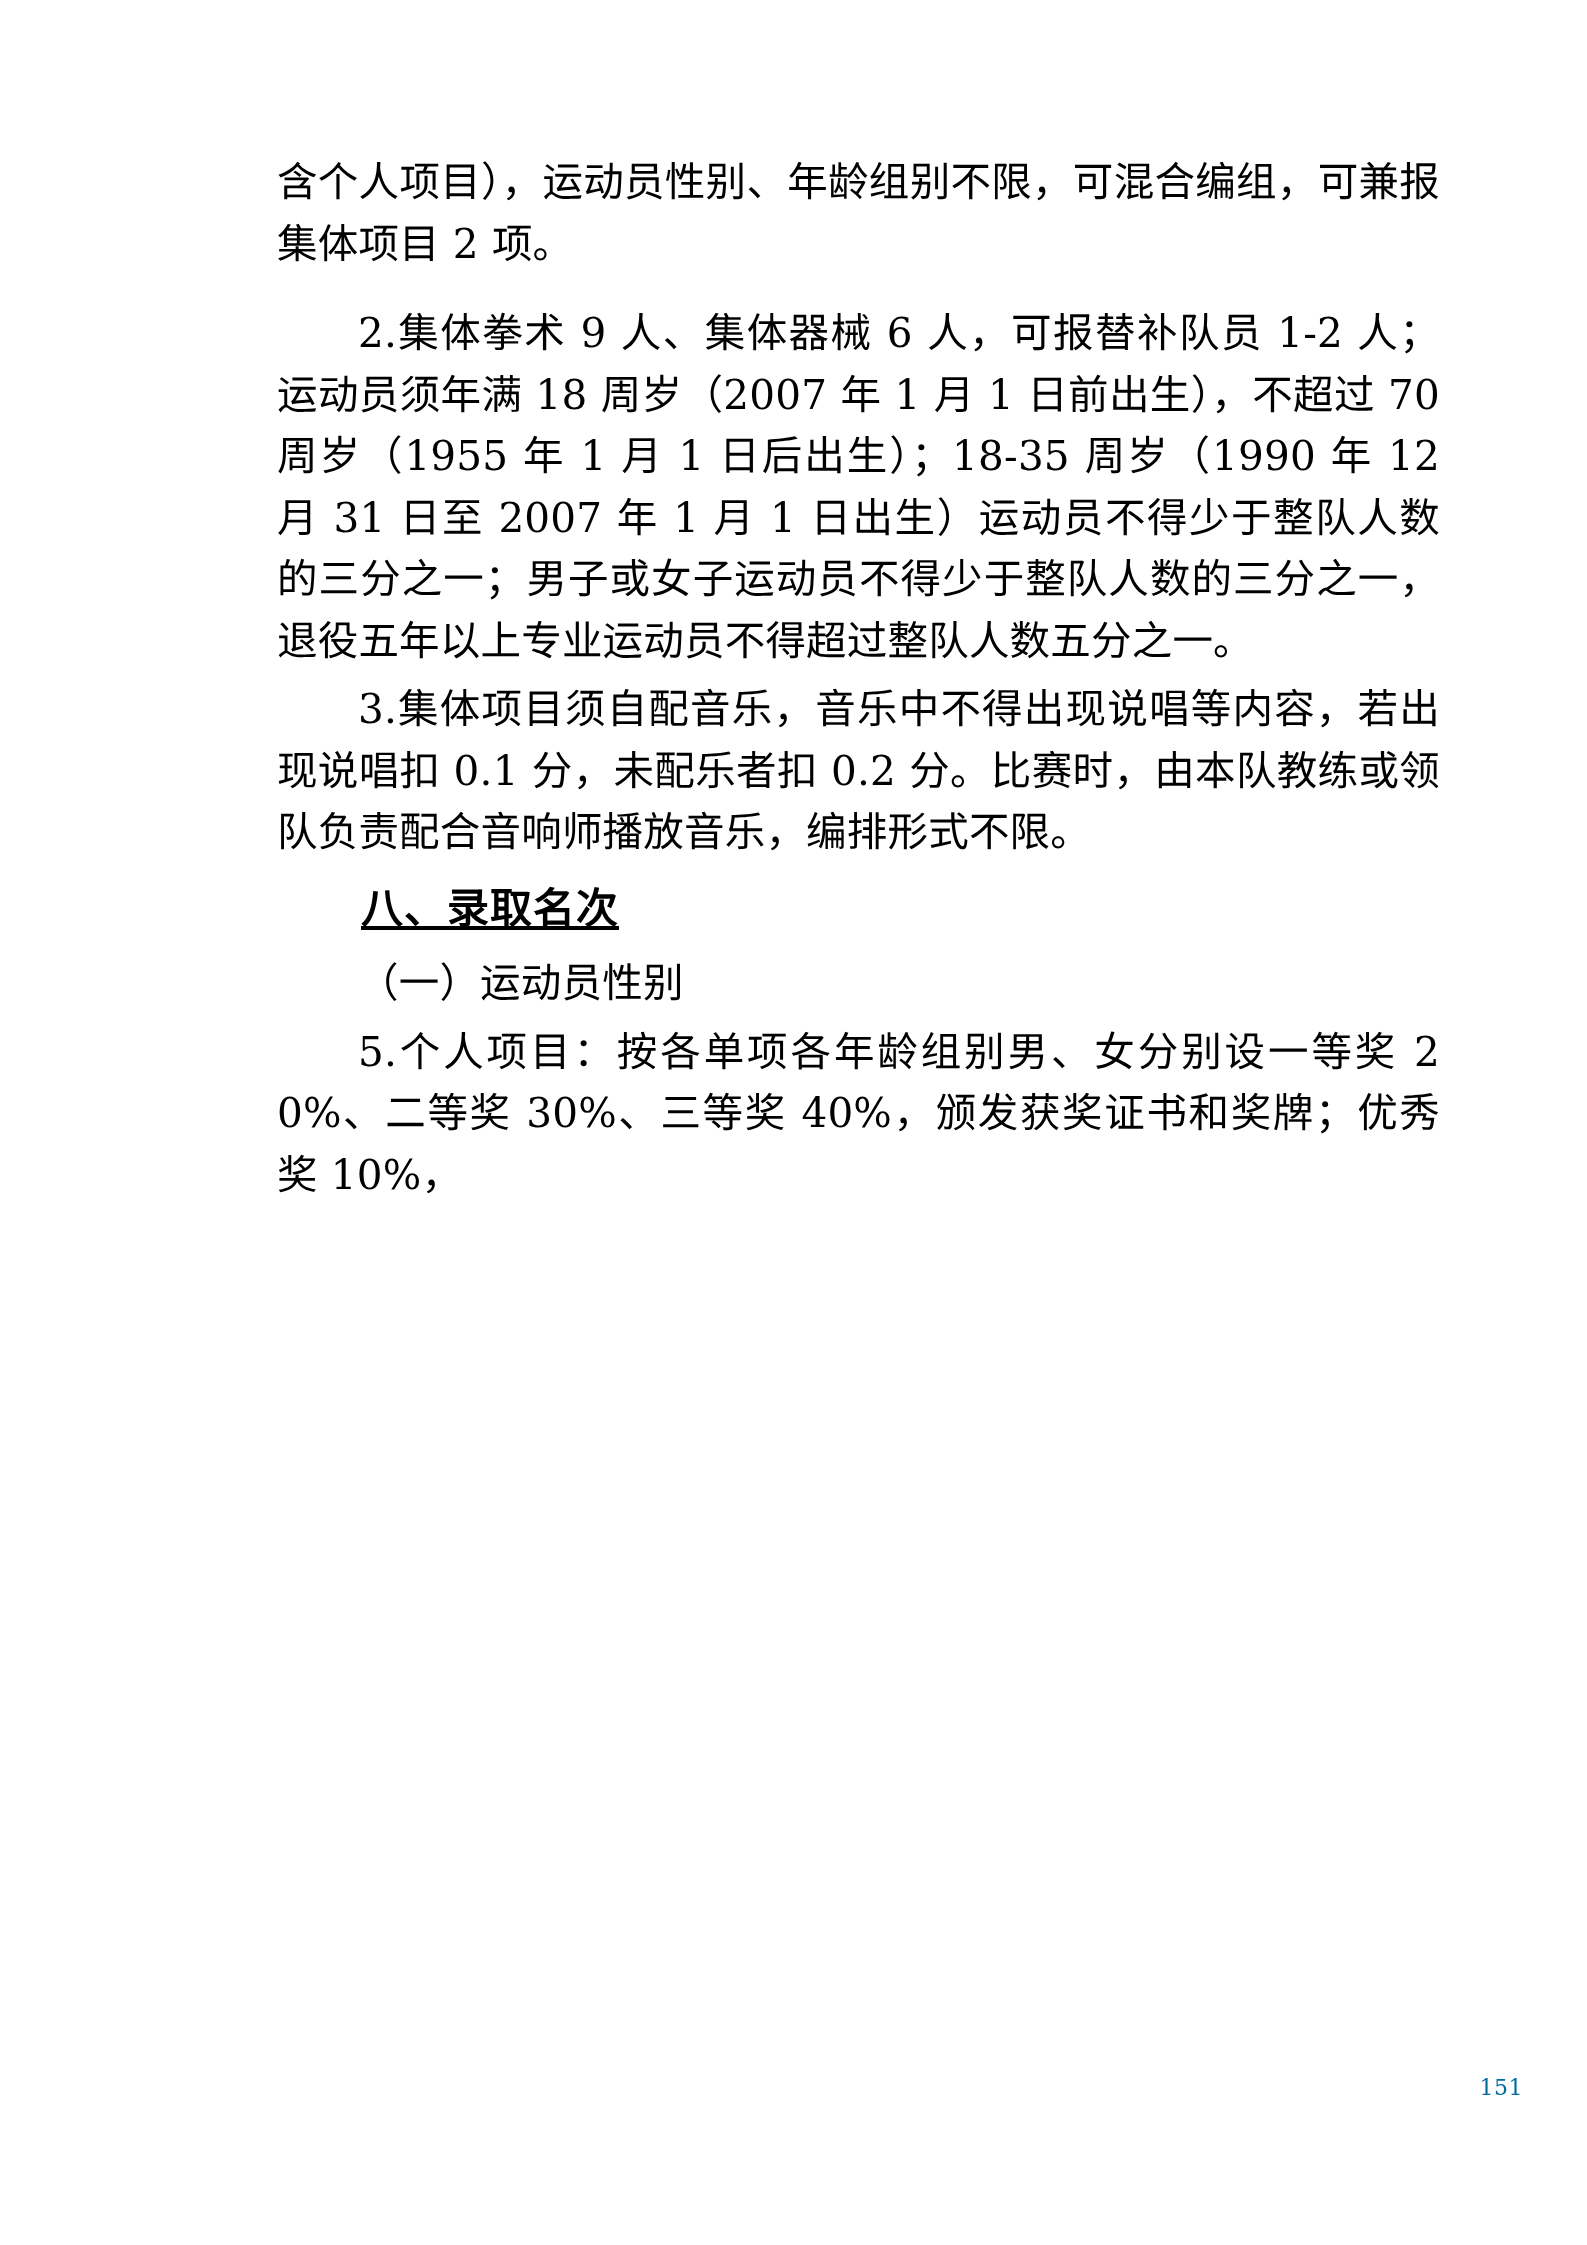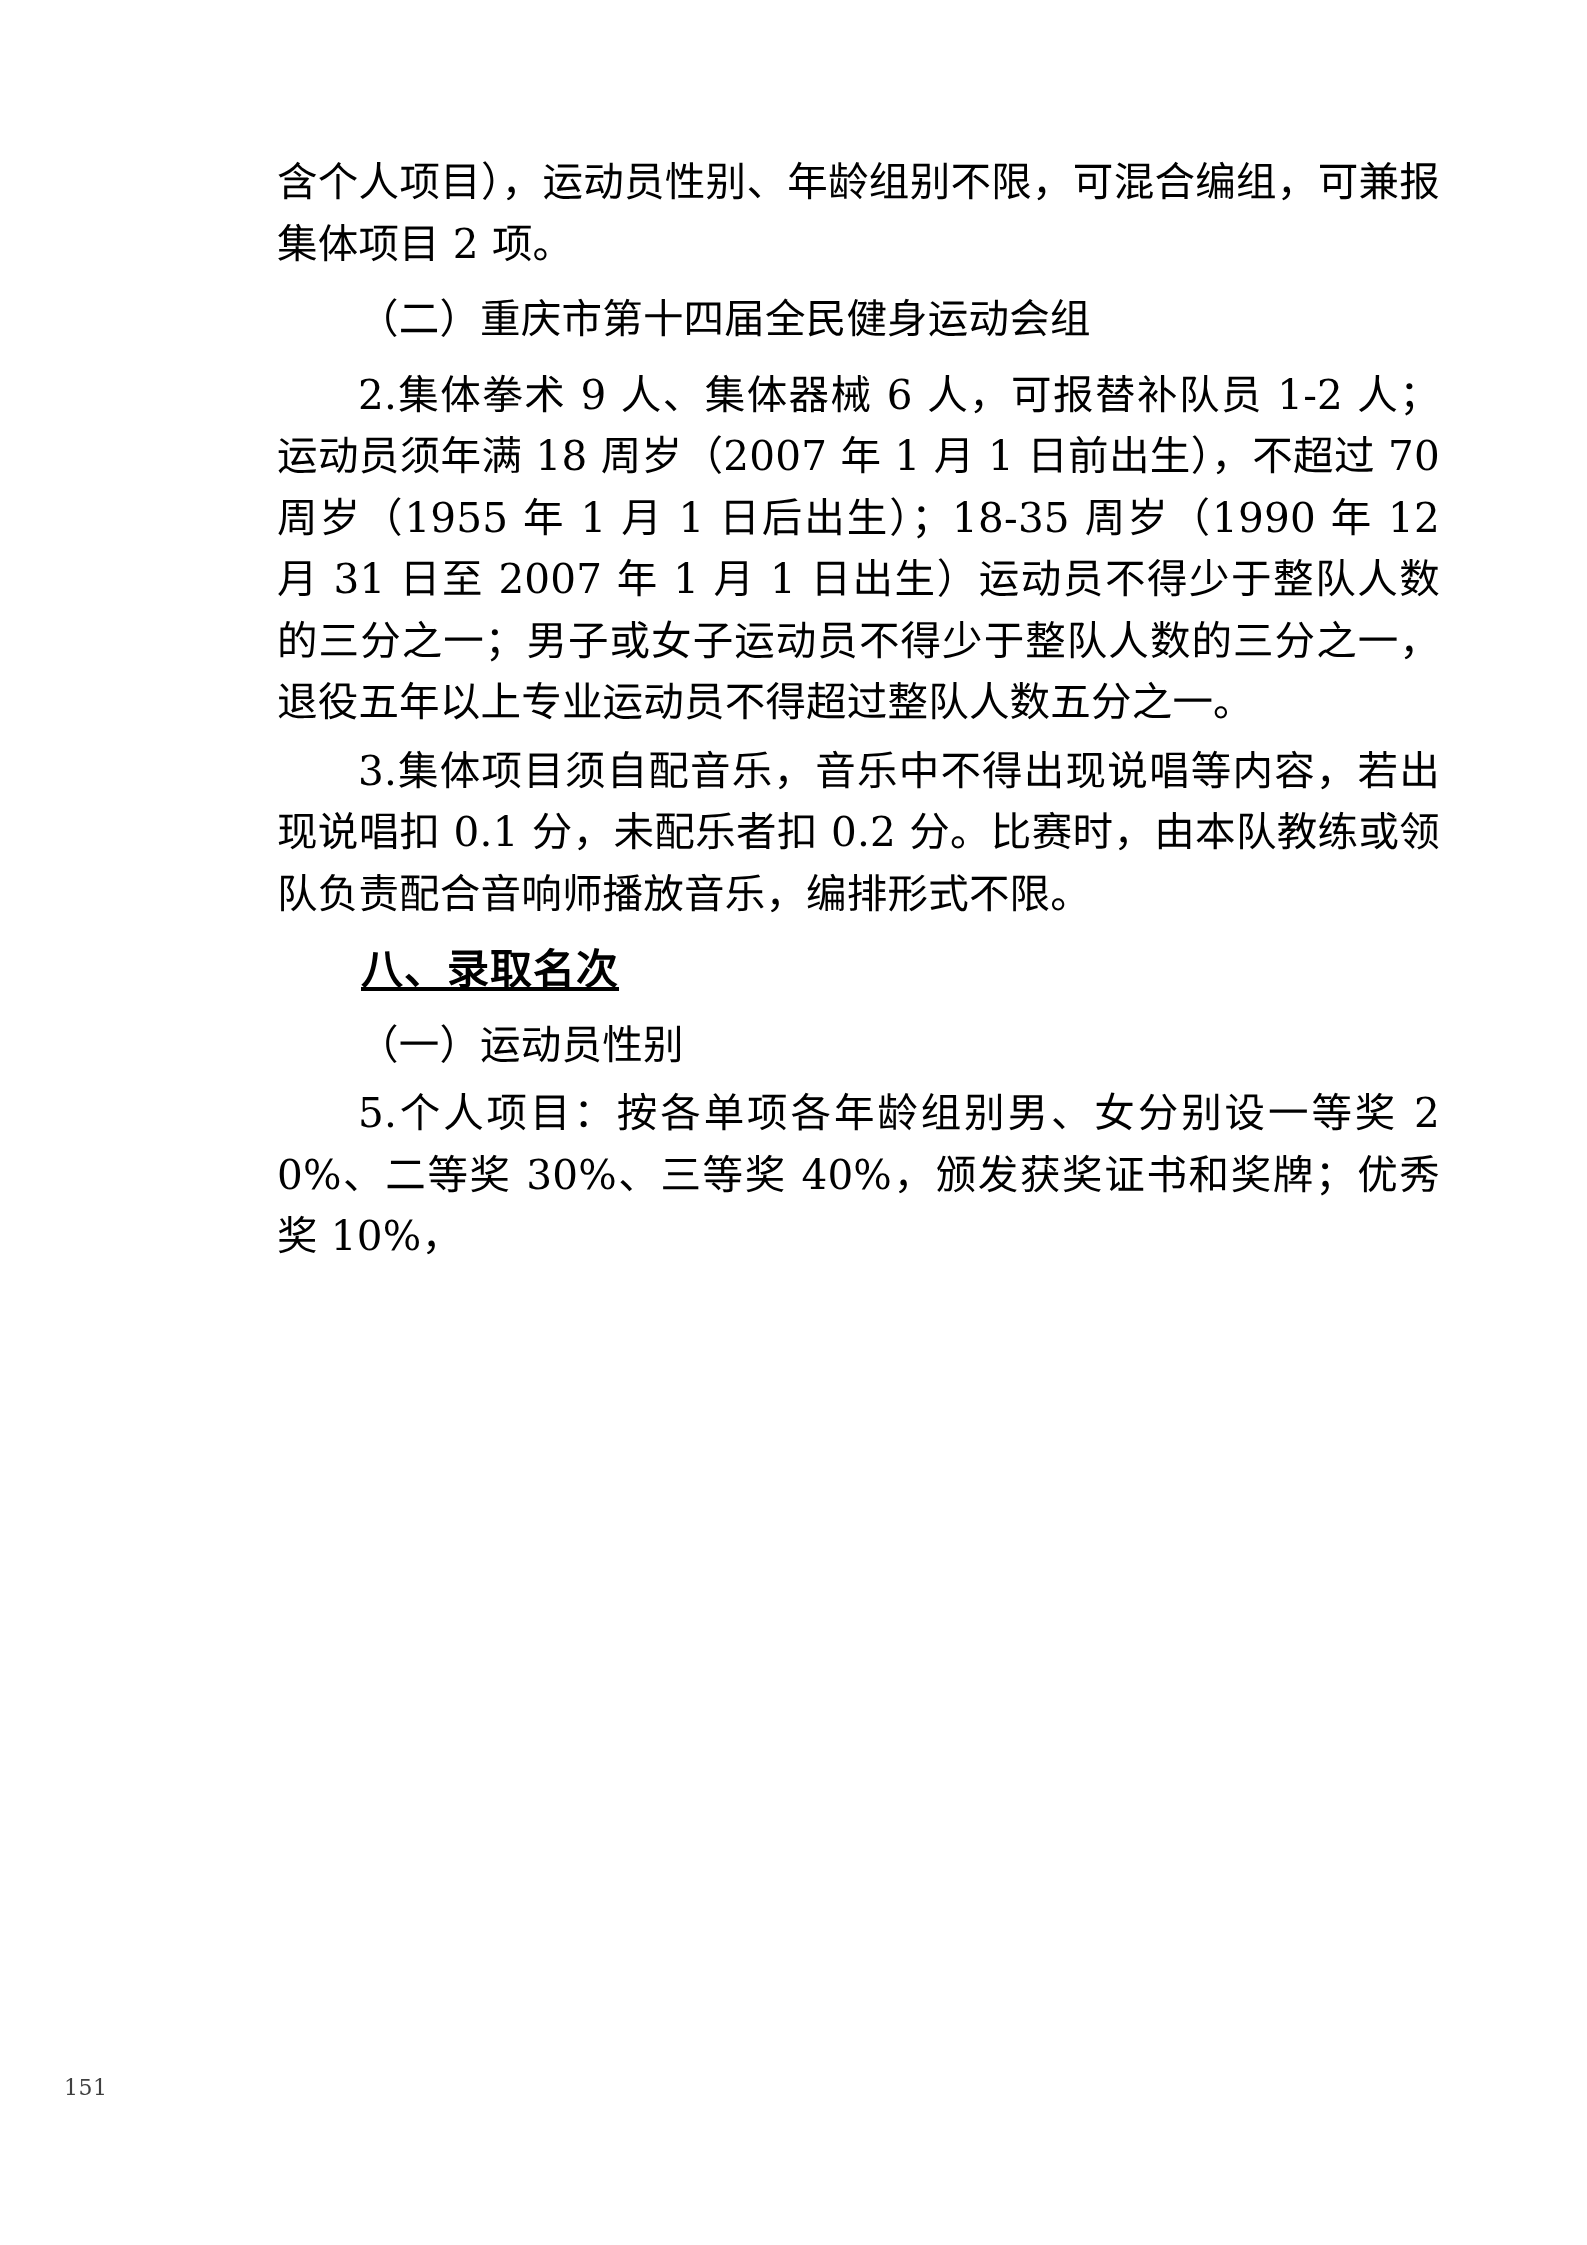--- a/index.html
+++ b/index.html
@@ -55,42 +55,41 @@
     letter-spacing: 1px;
     text-decoration: underline;
   }
   .spacer-sm { height: 7px; }
   .spacer-md { height: 14px; }
   .page-number {
     position: absolute;
     left: 0;
     right: 0;
     top: 2075px;
-    text-align: left;
+    text-align: right;
     font-family: "DejaVu Serif", "Liberation Serif", serif;
     font-size: 22px;
-    color: #404040;
+    color: #0369a1;
     letter-spacing: 0.5px;
   }
 </style>
 </head>
 <body>
 
 <div class="page">
 
   <div class="content">
 
     <p class="para cont">含个人项目），运动员性别、年龄组别不限，可混合编组，可兼报集体项目 2 项。</p>
 
     <div class="spacer-sm"></div>
 
 
     <div class="spacer-sm"></div>
 
-    <p class="para indent">（二）重庆市第十四届全民健身运动会组</p>
 
     <div class="spacer-sm"></div>
 
 
     <div class="spacer-sm"></div>
 
     <p class="para indent">2.集体拳术 9 人、集体器械 6 人，可报替补队员 1-2 人；运动员须年满 18 周岁（2007 年 1 月 1 日前出生），不超过 70 周岁（1955 年 1 月 1 日后出生）；18-35 周岁（1990 年 12 月 31 日至 2007 年 1 月 1 日出生）运动员不得少于整队人数的三分之一；男子或女子运动员不得少于整队人数的三分之一，退役五年以上专业运动员不得超过整队人数五分之一。</p>
 
     <div class="spacer-sm"></div>
 

